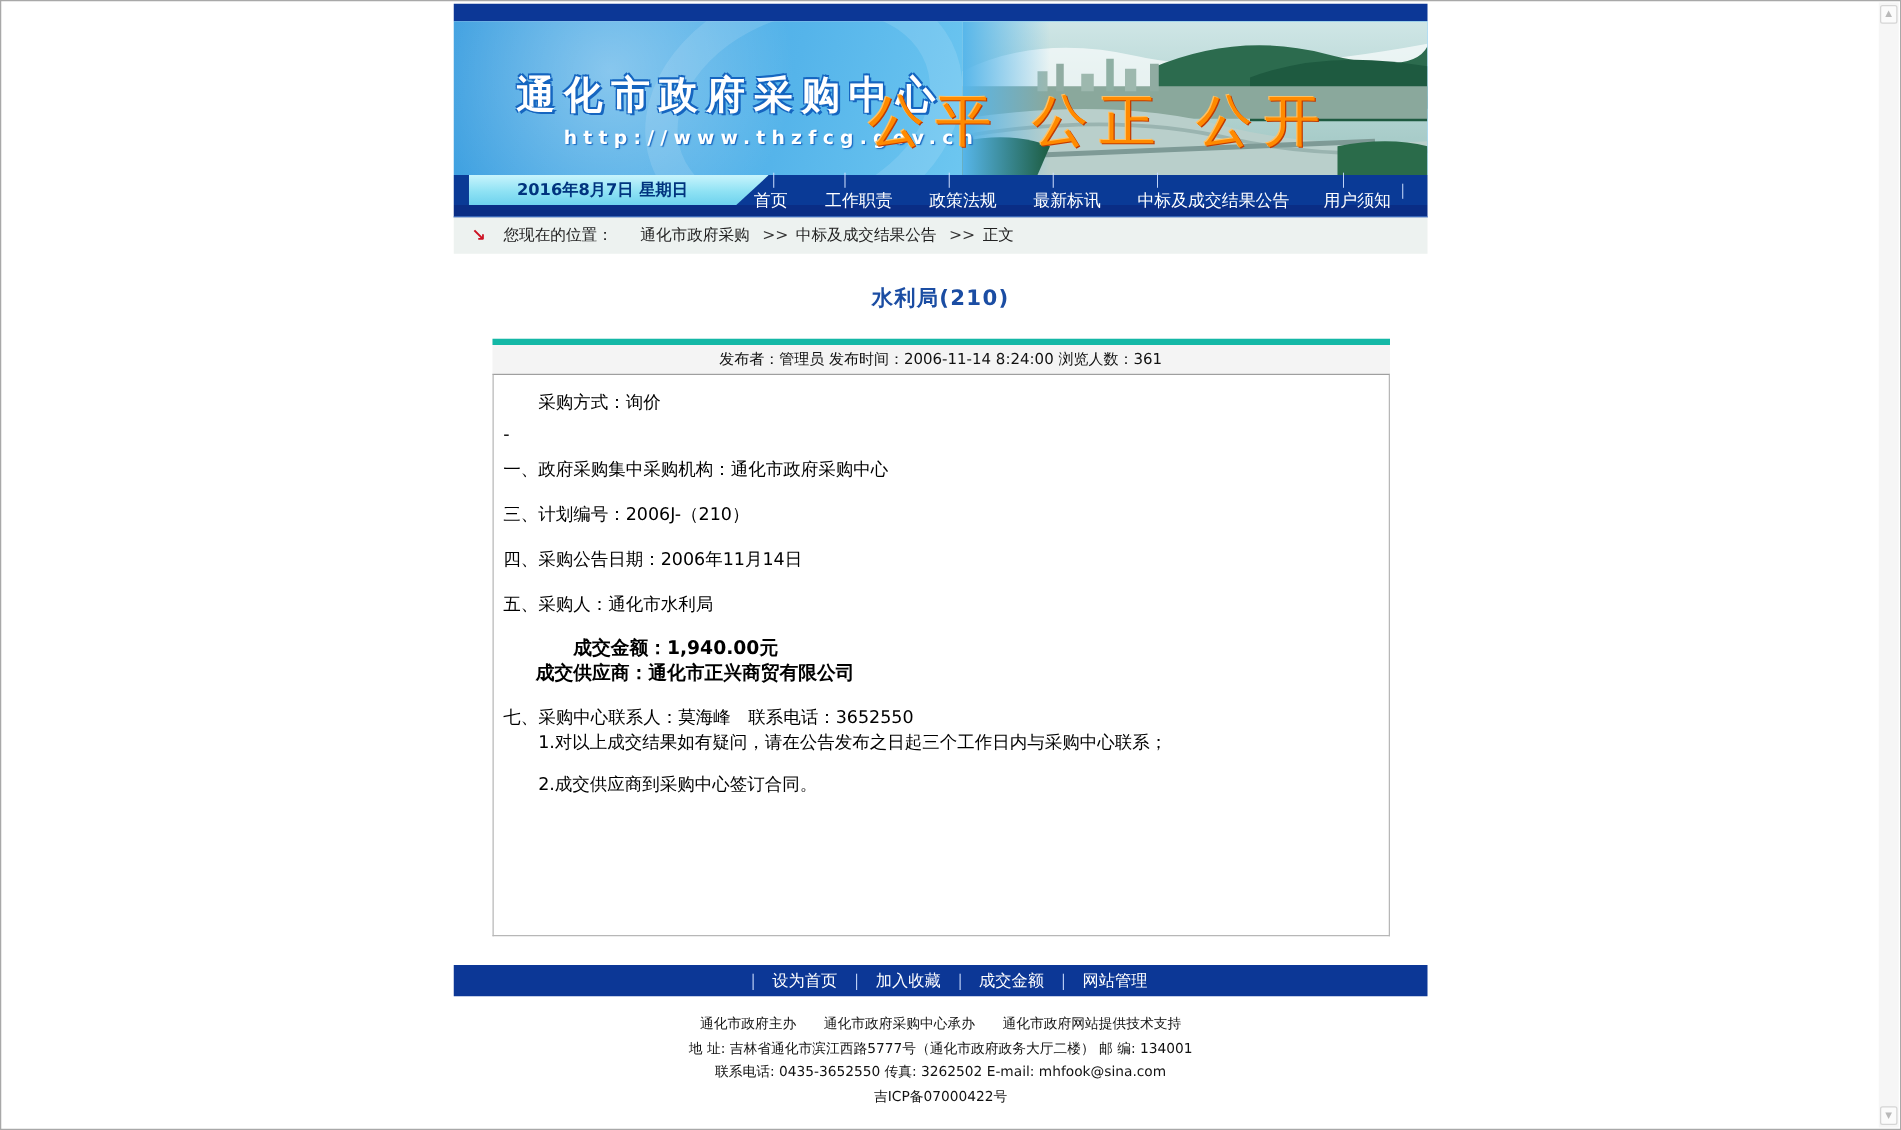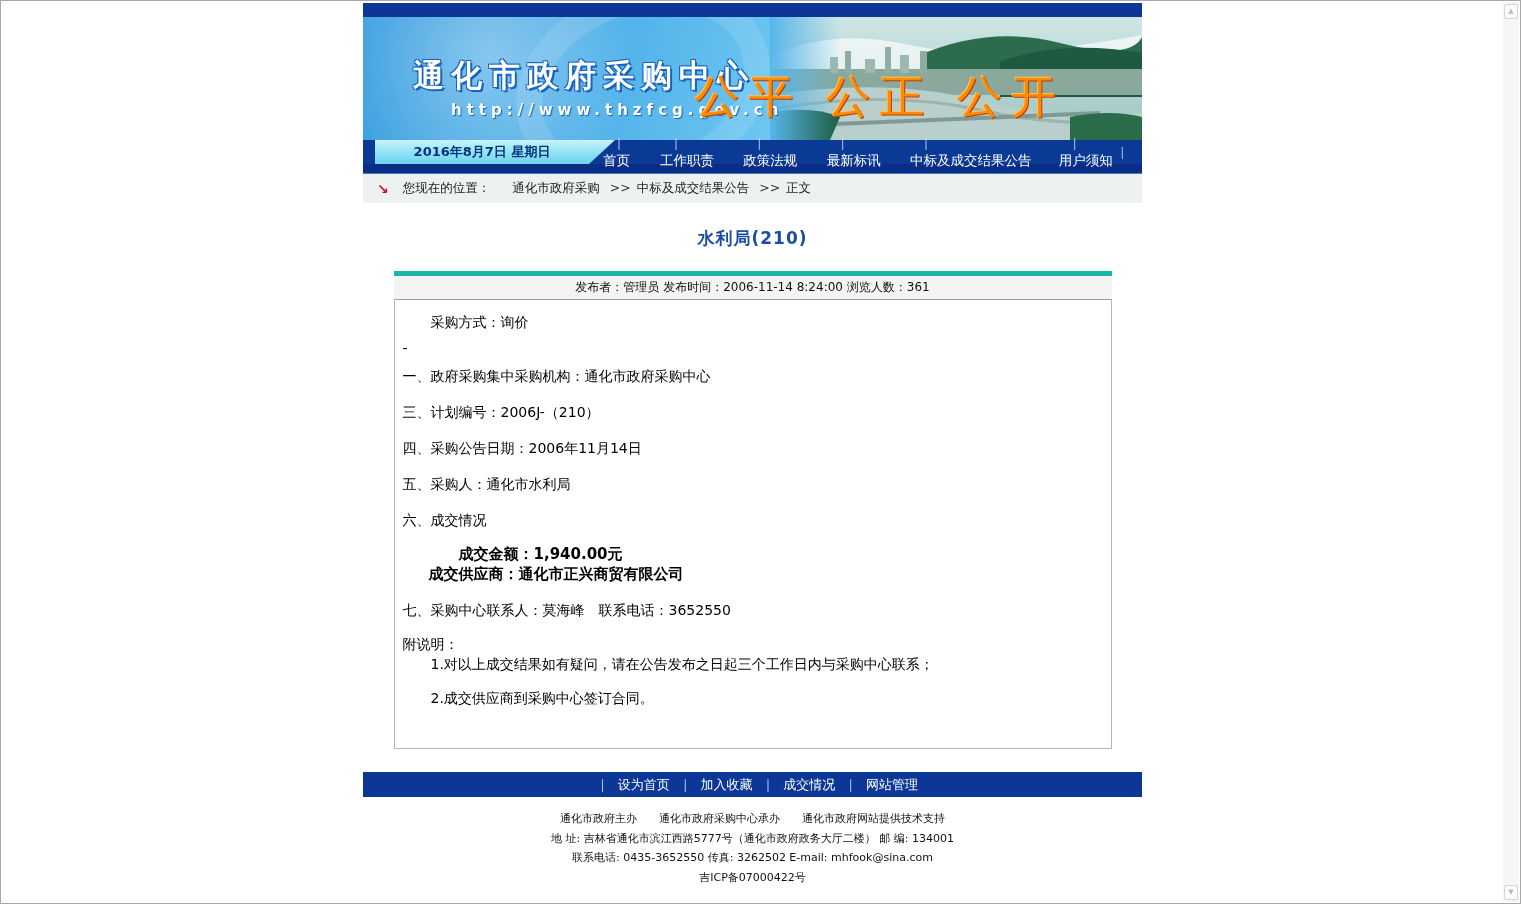--- a/index.html
+++ b/index.html
@@ -208,42 +208,40 @@
 
           <div class="line" style="margin-top: 10px;">一、政府采购集中采购机构：通化市政府采购中心</div>
 
 
           <div class="line" style="margin-top: 18px;">三、计划编号：2006J-（210）</div>
 
           <div class="line" style="margin-top: 18px;">四、采购公告日期：2006年11月14日</div>
 
           <div class="line" style="margin-top: 18px;">五、采购人：通化市水利局</div>
 
-          <div class="line" style="margin-top: 18px;">六、成交情况</div>
 
           <div class="line bold" style="padding-left: 56px; margin-top: 16px;">成交金额：1,940.00元</div>
 
           <div class="line bold" style="padding-left: 26px; margin-top: 2px;">成交供应商：通化市正兴商贸有限公司</div>
 
           <div class="line" style="margin-top: 18px;">七、采购中心联系人：莫海峰　联系电话：3652550</div>
 
-          <div class="line" style="margin-top: 16px;">附说明：</div>
 
           <div class="line" style="margin-top: 2px;">　　1.对以上成交结果如有疑问，请在公告发布之日起三个工作日内与采购中心联系；</div>
 
           <div class="line" style="margin-top: 16px;">　　2.成交供应商到采购中心签订合同。</div>
         </div>
 
       <div class="footer-bar">
 
           <span><span class="sep">｜</span><span class="ft-label">设为首页</span></span>
 
           <span><span class="sep">｜</span><span class="ft-label">加入收藏</span></span>
 
-          <span><span class="sep">｜</span><span class="ft-label">成交情况</span></span>
+          <span><span class="sep">｜</span><span class="ft-label">成交金额</span></span>
 
           <span><span class="sep">｜</span><span class="ft-label">网站管理</span></span>
         </div>
 
       <div class="footer-lines">
 
           <div class="fline">通化市政府主办　　通化市政府采购中心承办　　通化市政府网站提供技术支持</div>
 
           <div class="fline">地 址: 吉林省通化市滨江西路5777号（通化市政府政务大厅二楼）  邮 编: 134001</div>
 

